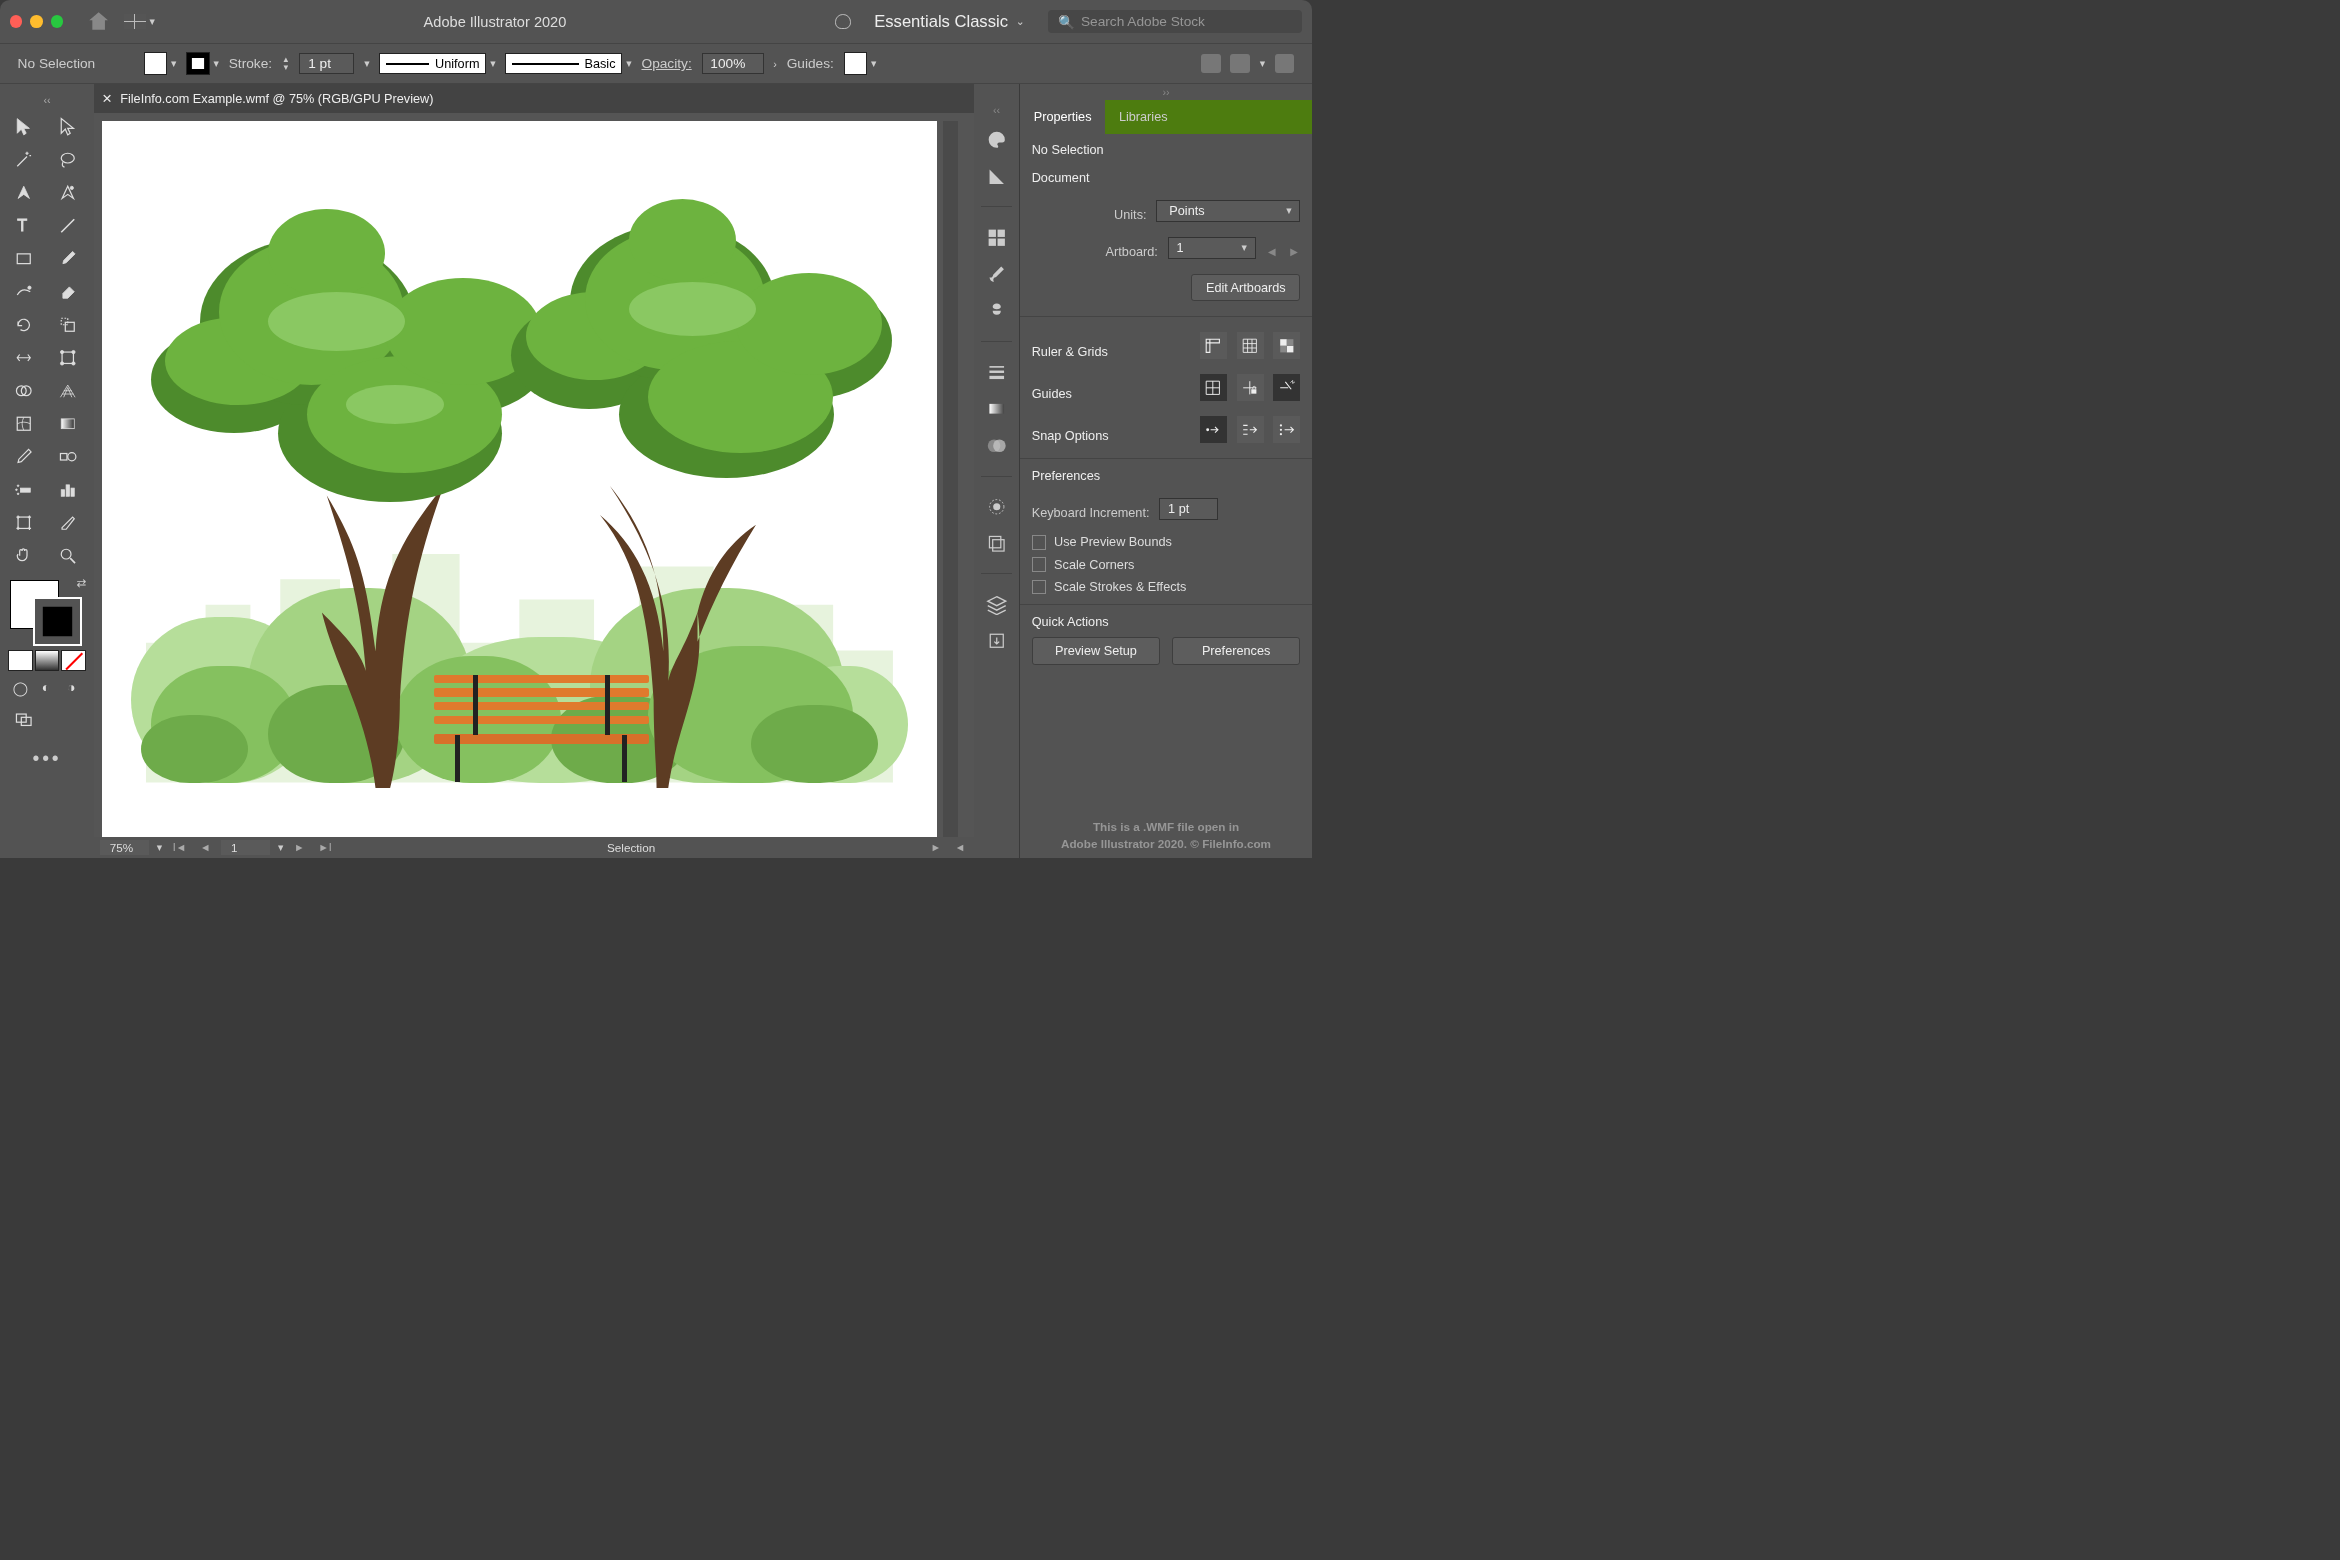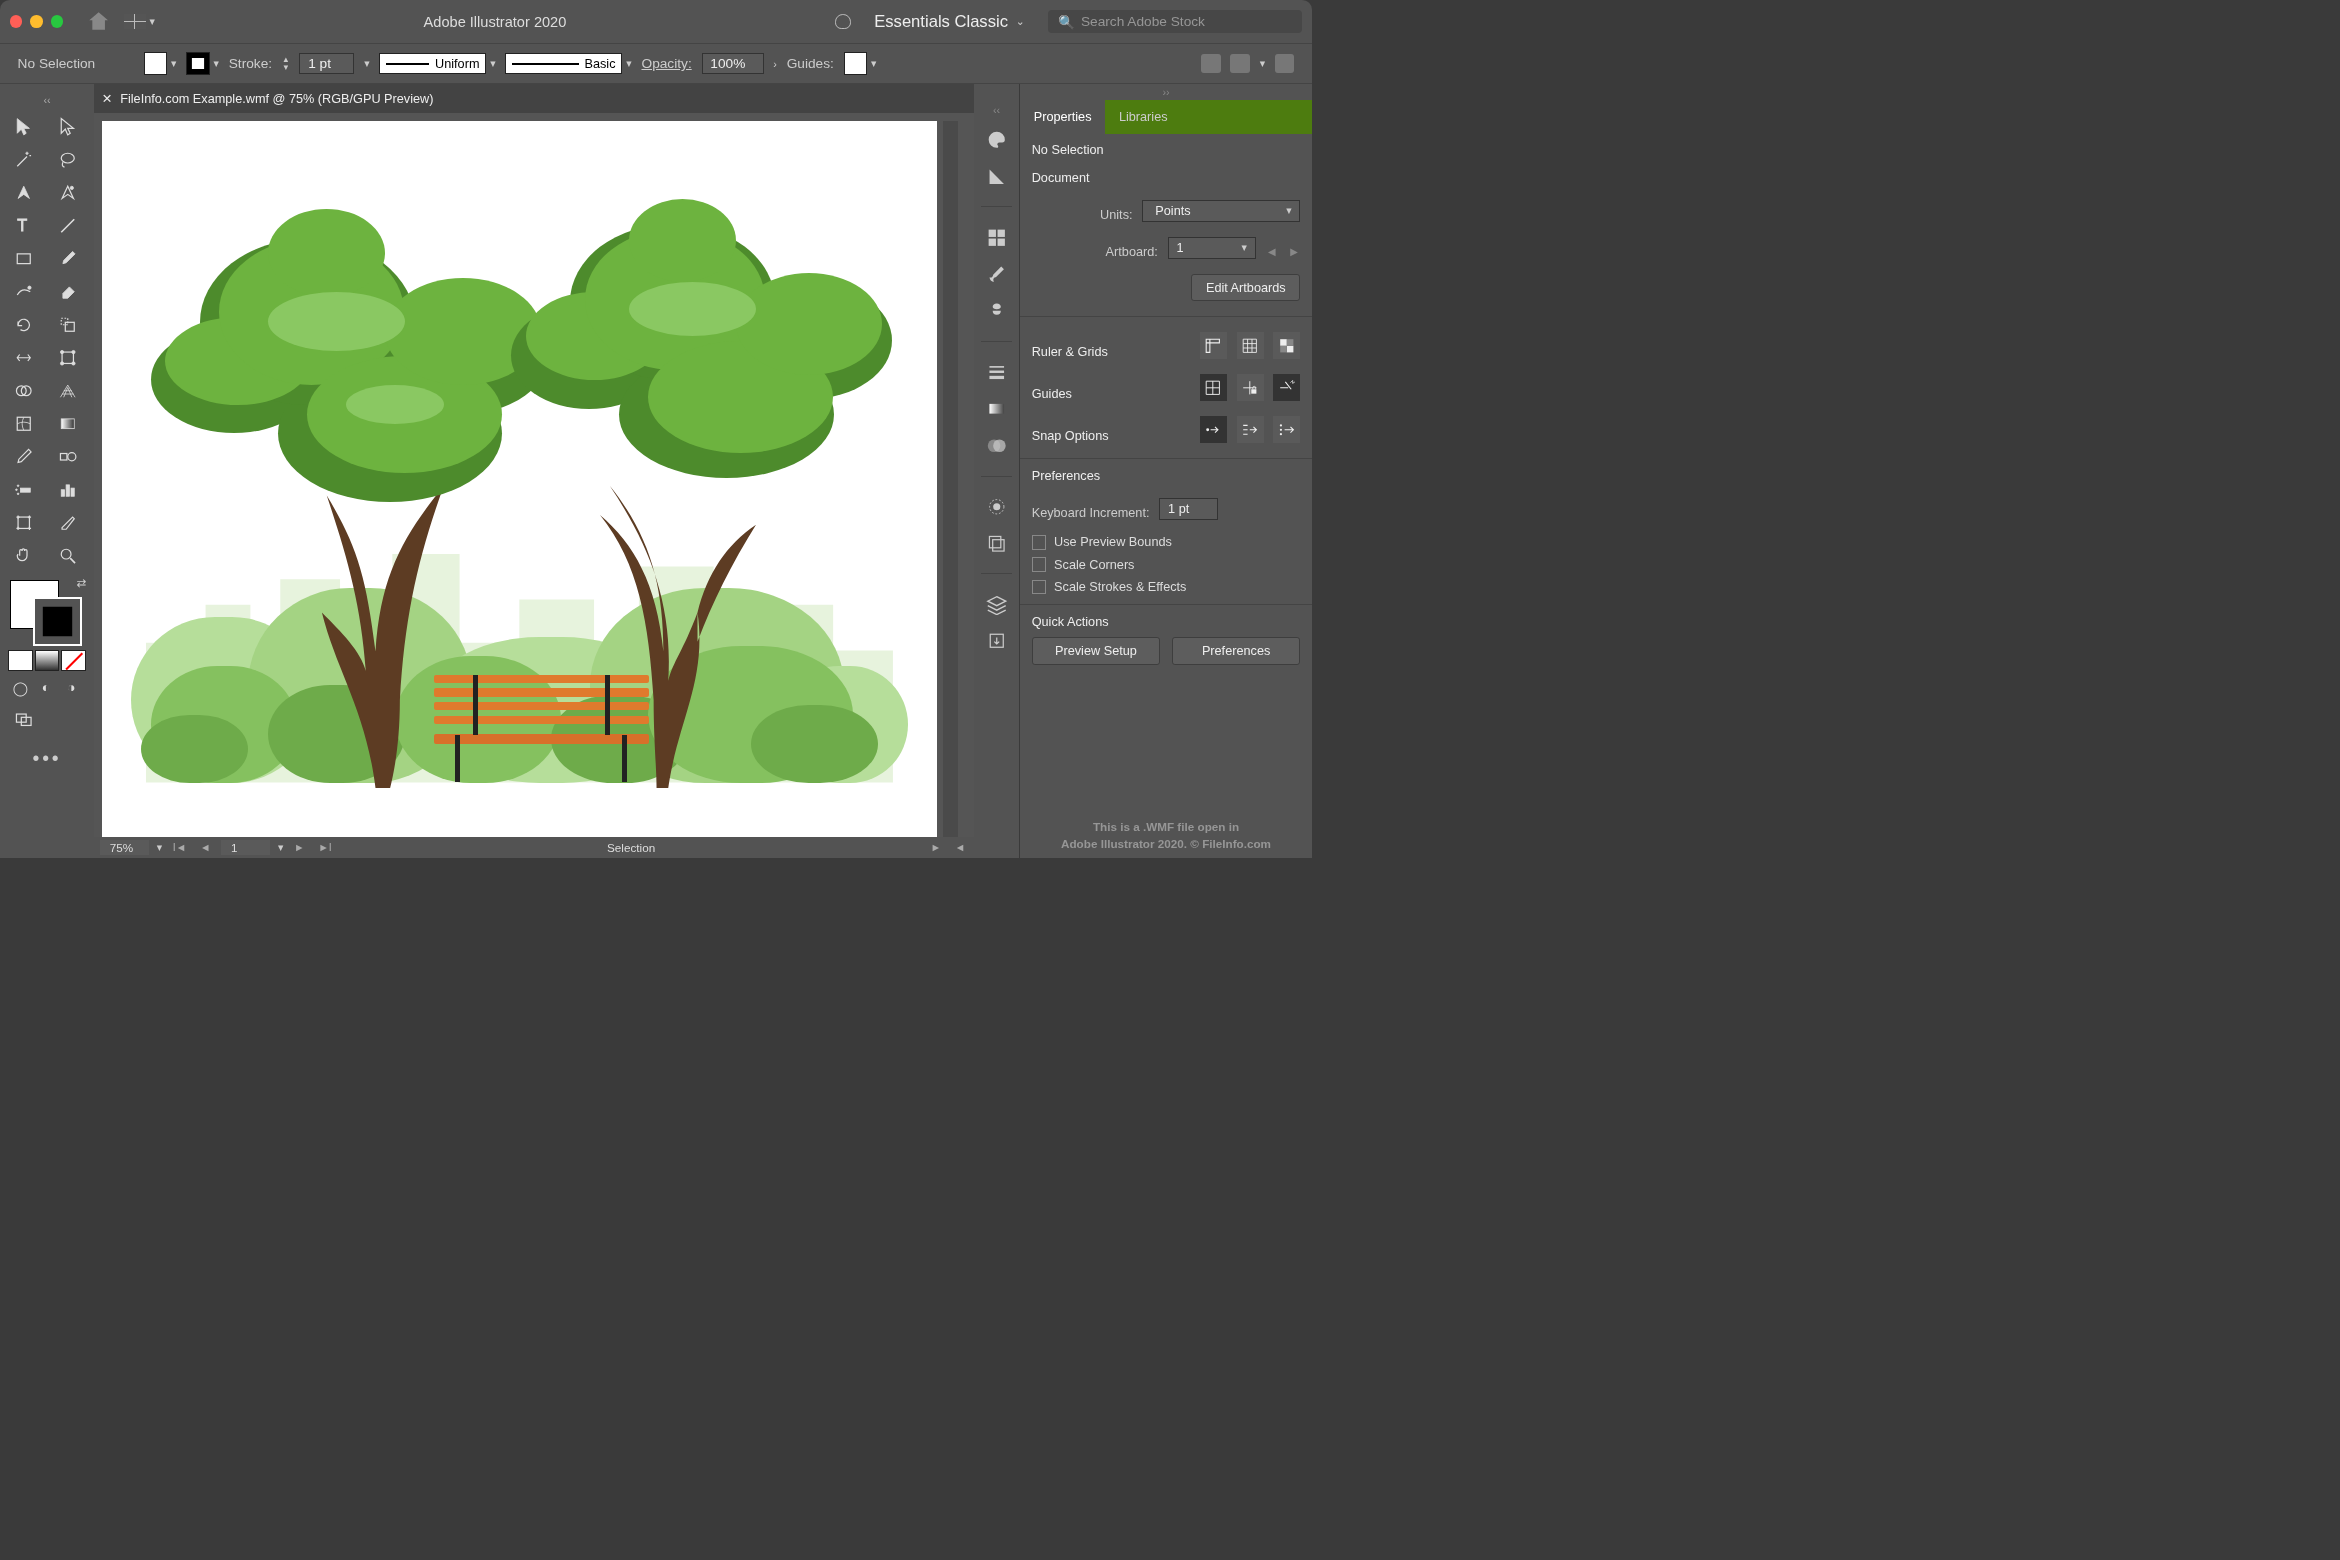--- a/index.html
+++ b/index.html
@@ -542,21 +542,21 @@
     <div class="rtabs">
       <div class="rtab active">Properties</div>
       <div class="rtab">Libraries</div>
     </div>
     <div class="rcontent">
       <div style="color:#eee;margin-bottom:13.7px;">No Selection</div>
 
       <div class="section-title">Document</div>
       <div class="rowf" style="justify-content:flex-end;">
         <span class="lbl">Units:</span>
-        <div class="dropdown" style="width:158px;padding-left:12px;">
+        <div class="dropdown" style="width:144px;padding-left:12px;">
             <span>Points</span>
             <span class="chev">▾</span>
           </div>
       </div>
       <div class="rowf" style="justify-content:flex-end;">
         <span class="lbl">Artboard:</span>
         <div class="dropdown" style="width:88px;">
             <span>1</span>
             <span class="chev">▾</span>
           </div>

